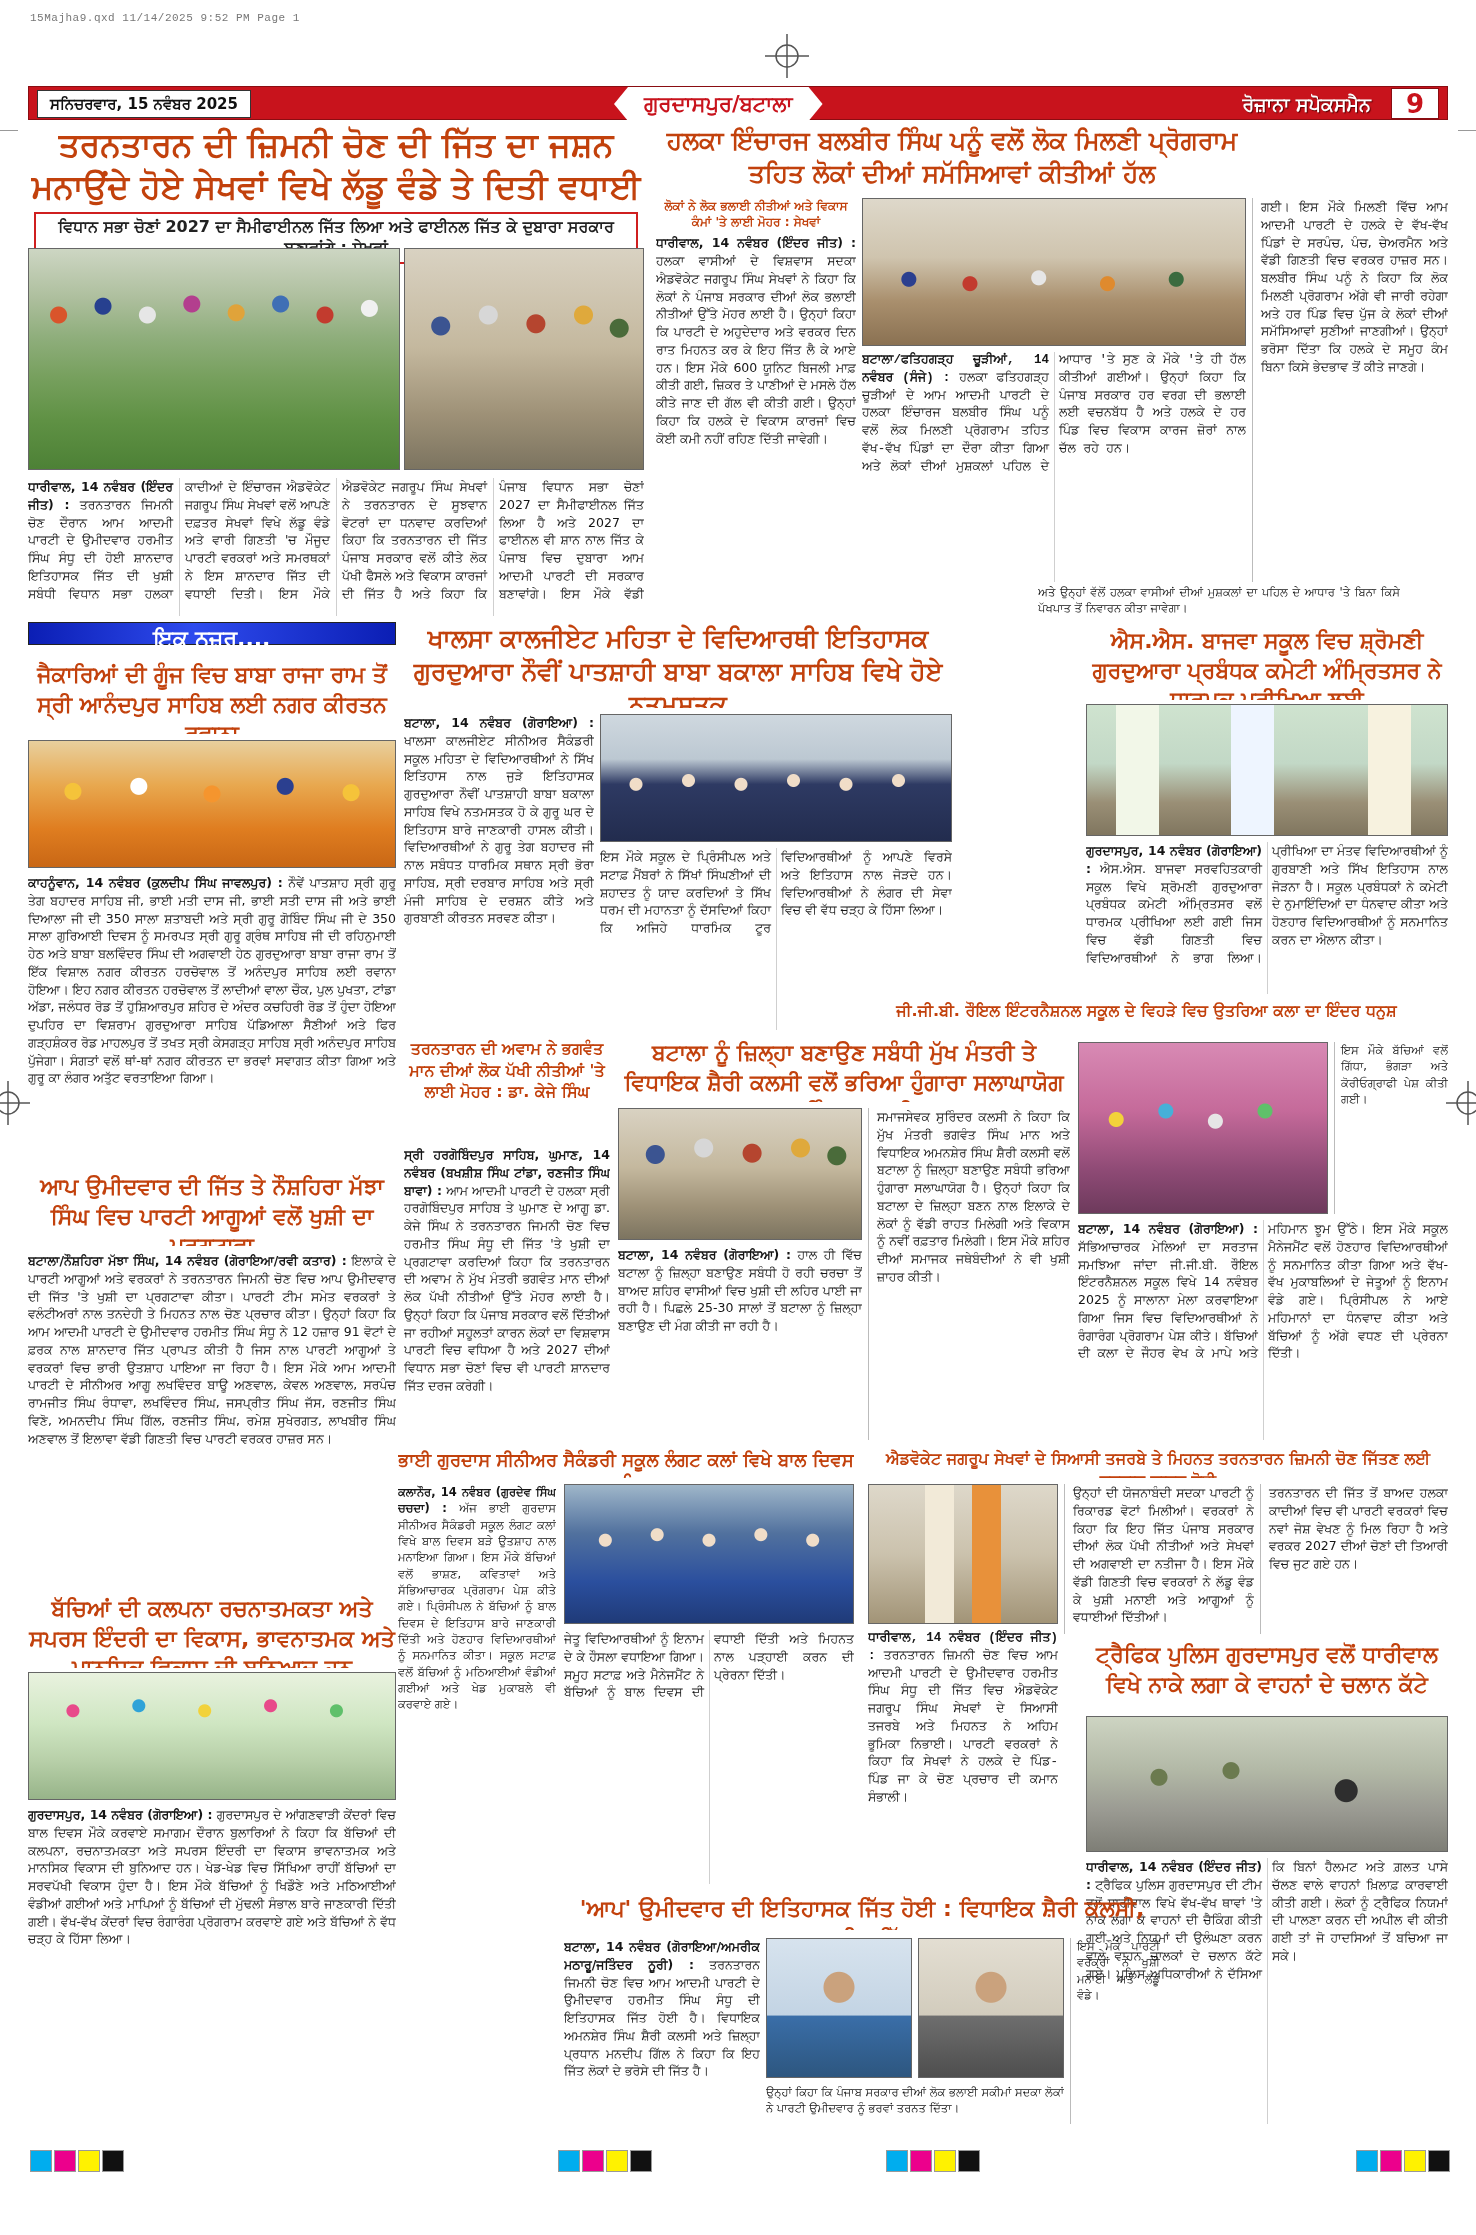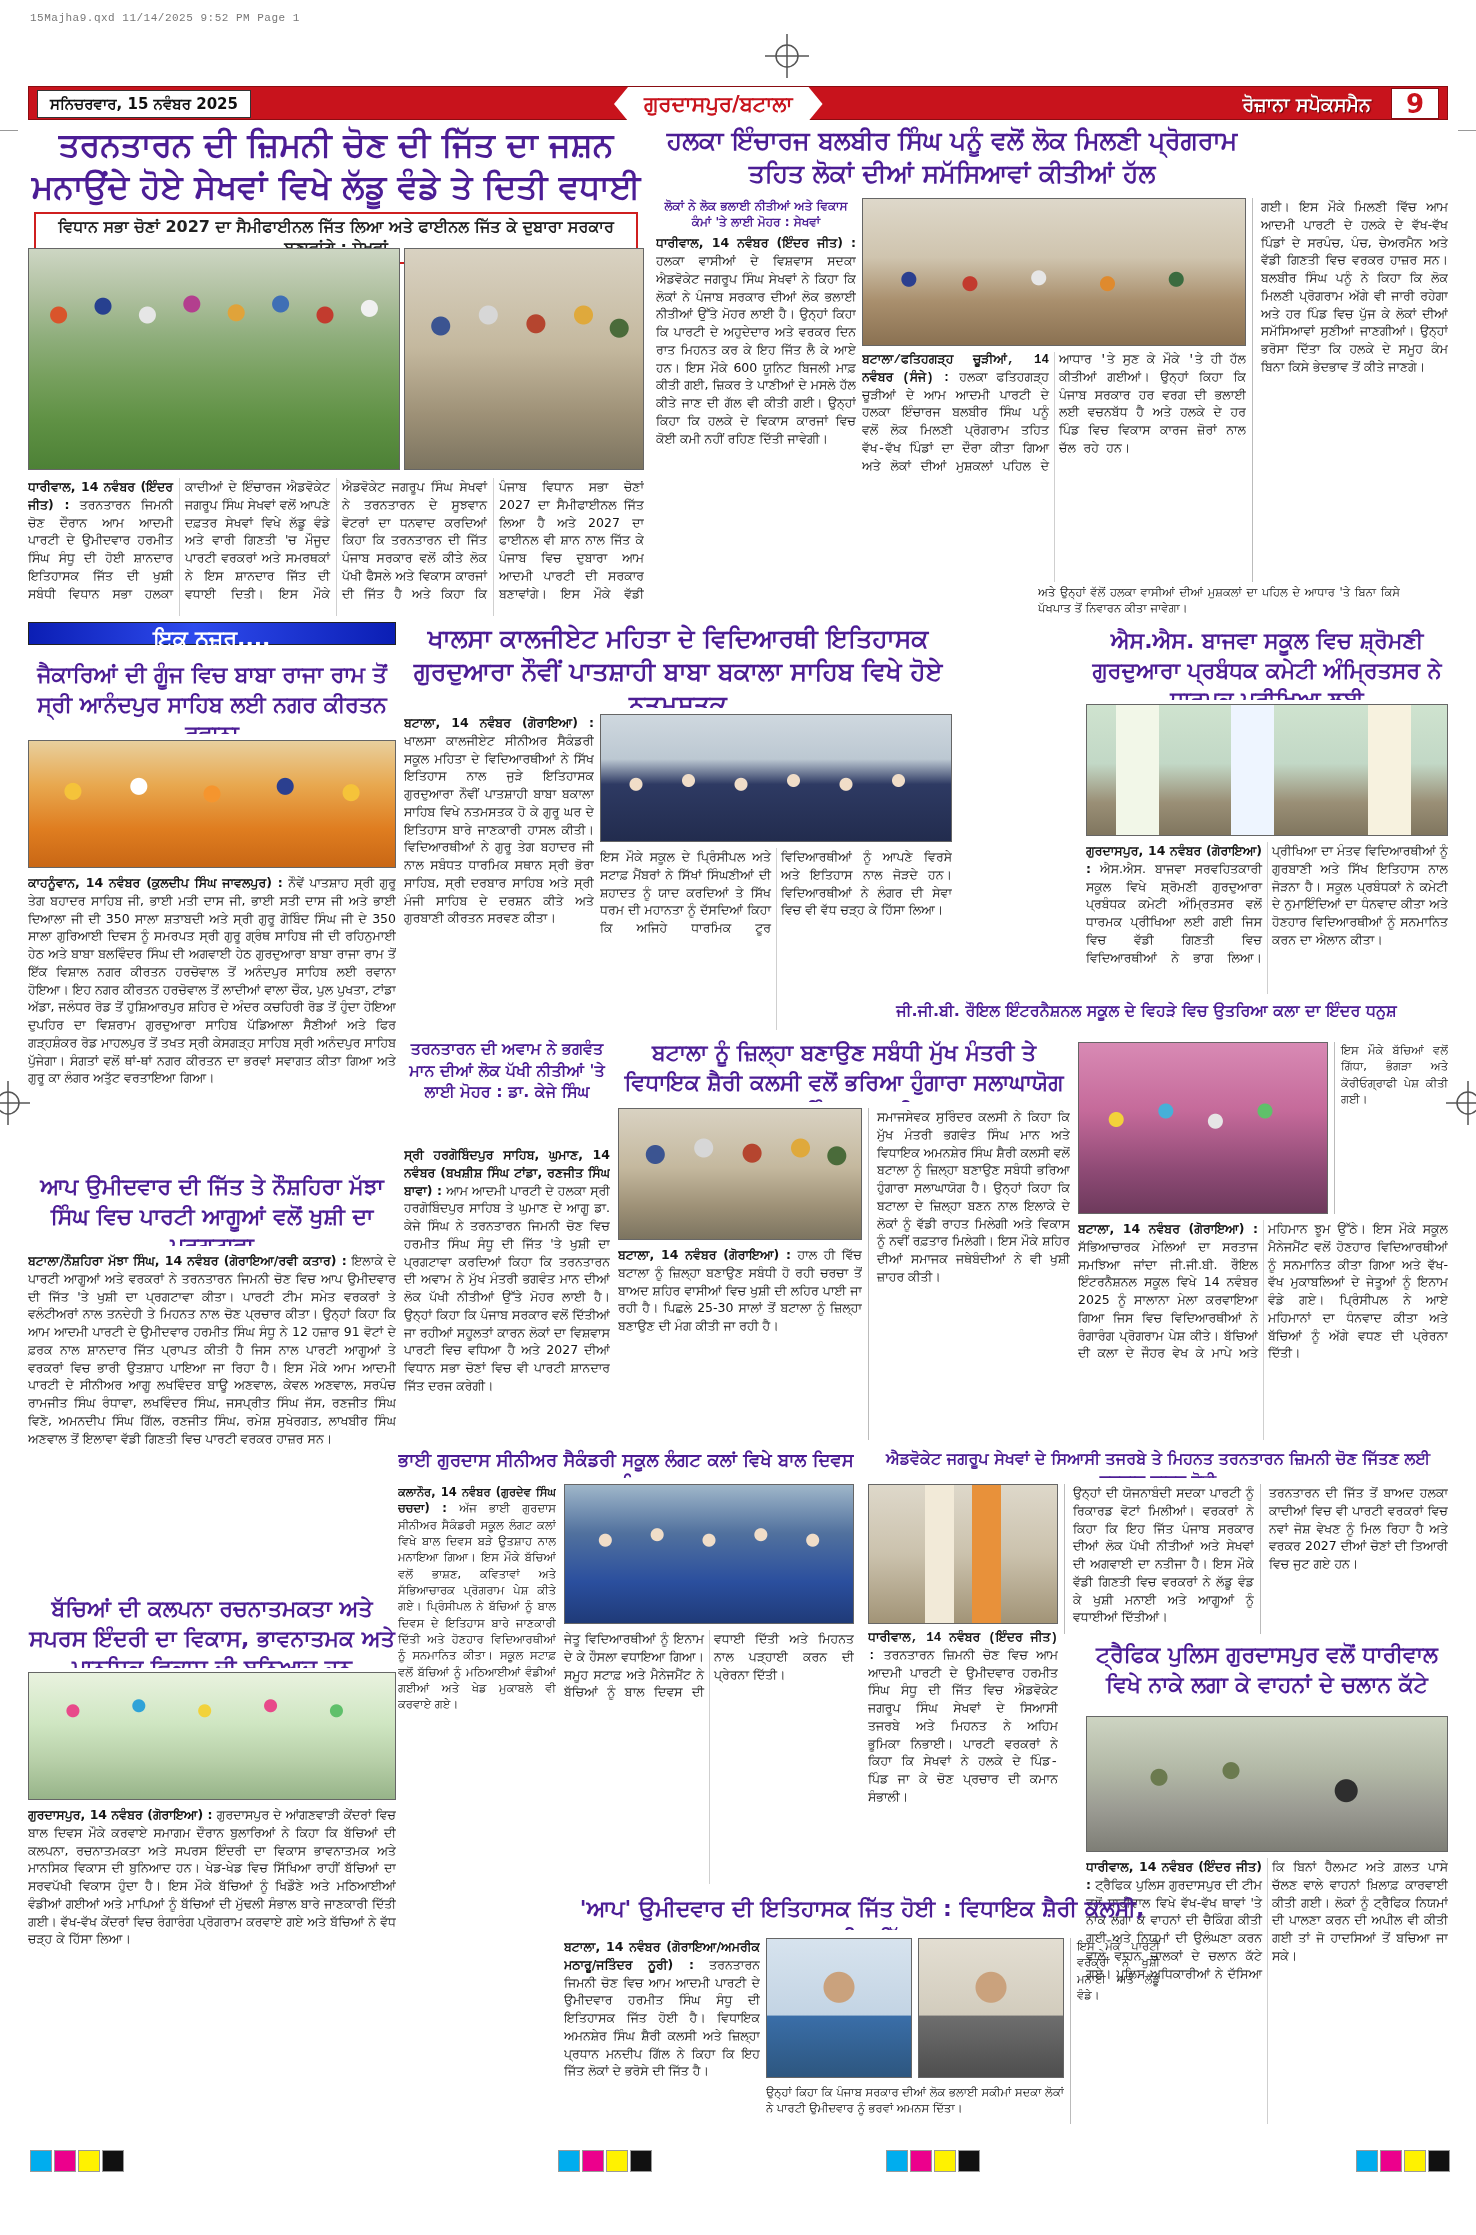--- a/index.html
+++ b/index.html
@@ -6,21 +6,21 @@
   #page{position:relative;width:1476px;height:2235px;background:#fff;overflow:hidden;
         font-family:"DejaVu Sans","Liberation Sans",sans-serif;color:#111;}
   .abs{position:absolute;box-sizing:border-box;}
   .printline{font-family:"Liberation Mono","DejaVu Sans Mono",monospace;font-size:11px;color:#777;letter-spacing:.5px;}
   .masthead{background:#c8131c;border:1px solid #8a0d12;}
   .datebox{background:#fff;border:1px solid #333;color:#111;font-weight:bold;font-size:15px;padding:1px 12px;line-height:24px;}
   .sectab{background:#fff;color:#c8131c;font-weight:bold;font-size:21px;line-height:34px;padding:0 30px;
           clip-path:polygon(0 50%,14px 0,calc(100% - 14px) 0,100% 50%,calc(100% - 14px) 100%,14px 100%);}
   .papername{color:#fff;font-weight:bold;font-size:19px;line-height:34px;text-shadow:1px 1px 1px #5a0000;}
   .pagenum{background:#fff;color:#c8131c;font-weight:bold;font-size:26px;text-align:center;line-height:30px;border:1px solid #8a0d12;}
-  .hl{font-weight:bold;color:#4c1d95;text-align:center;overflow:hidden;}
+  .hl{font-weight:bold;color:#c2410c;text-align:center;overflow:hidden;}
   .h-xl{font-size:33px;line-height:1.26;}
   .h-l{font-size:25px;line-height:1.32;}
   .h-m{font-size:22px;line-height:1.35;}
   .h-s{font-size:16px;line-height:1.35;}
   .h-xs{font-size:18px;line-height:1.3;}
   .subhead{border:2px solid #cf1f1f;font-weight:bold;font-size:16px;text-align:center;color:#222;padding:3px 8px;line-height:1.3;}
   .bt{font-size:12.5px;line-height:1.42;text-align:justify;color:#151515;overflow:hidden;}
   .bt b{font-weight:bold;}
   .small{font-size:11.5px;}
   .c2{column-count:2;column-gap:10px;column-rule:1px solid #cfcfcf;}
@@ -251,21 +251,21 @@
     <span>ਟ੍ਰੈਫਿਕ ਪੁਲਿਸ ਗੁਰਦਾਸਪੁਰ ਦੀ ਟੀਮ ਵਲੋਂ ਧਾਰੀਵਾਲ ਵਿਖੇ ਵੱਖ-ਵੱਖ ਥਾਵਾਂ 'ਤੇ ਨਾਕੇ ਲਗਾ ਕੇ ਵਾਹਨਾਂ ਦੀ ਚੈਕਿੰਗ ਕੀਤੀ ਗਈ ਅਤੇ ਨਿਯਮਾਂ ਦੀ ਉਲੰਘਣਾ ਕਰਨ ਵਾਲੇ ਵਾਹਨ ਚਾਲਕਾਂ ਦੇ ਚਲਾਨ ਕੱਟੇ ਗਏ। ਪੁਲਿਸ ਅਧਿਕਾਰੀਆਂ ਨੇ ਦੱਸਿਆ ਕਿ ਬਿਨਾਂ ਹੈਲਮਟ ਅਤੇ ਗ਼ਲਤ ਪਾਸੇ ਚੱਲਣ ਵਾਲੇ ਵਾਹਨਾਂ ਖ਼ਿਲਾਫ਼ ਕਾਰਵਾਈ ਕੀਤੀ ਗਈ। ਲੋਕਾਂ ਨੂੰ ਟ੍ਰੈਫਿਕ ਨਿਯਮਾਂ ਦੀ ਪਾਲਣਾ ਕਰਨ ਦੀ ਅਪੀਲ ਵੀ ਕੀਤੀ ਗਈ ਤਾਂ ਜੋ ਹਾਦਸਿਆਂ ਤੋਂ ਬਚਿਆ ਜਾ ਸਕੇ।</span>
   </div>
 
   <div class="abs hl h-m" style="left:564px;top:1894px;width:596px;height:36px;">'ਆਪ' ਉਮੀਦਵਾਰ ਦੀ ਇਤਿਹਾਸਕ ਜਿੱਤ ਹੋਈ : ਵਿਧਾਇਕ ਸ਼ੈਰੀ ਕਲਸੀ, ਮਨਦੀਪ ਗਿੱਲ</div>
   <div class="abs bt" style="left:564px;top:1938px;width:196px;height:186px;">
     <b>ਬਟਾਲਾ, 14 ਨਵੰਬਰ (ਗੋਰਾਇਆ/ਅਮਰੀਕ ਮਠਾਰੂ/ਜਤਿੰਦਰ ਨੂਰੀ) :</b>
     <span>ਤਰਨਤਾਰਨ ਜਿਮਨੀ ਚੋਣ ਵਿਚ ਆਮ ਆਦਮੀ ਪਾਰਟੀ ਦੇ ਉਮੀਦਵਾਰ ਹਰਮੀਤ ਸਿੰਘ ਸੰਧੂ ਦੀ ਇਤਿਹਾਸਕ ਜਿੱਤ ਹੋਈ ਹੈ। ਵਿਧਾਇਕ ਅਮਨਸ਼ੇਰ ਸਿੰਘ ਸ਼ੈਰੀ ਕਲਸੀ ਅਤੇ ਜ਼ਿਲ੍ਹਾ ਪ੍ਰਧਾਨ ਮਨਦੀਪ ਗਿੱਲ ਨੇ ਕਿਹਾ ਕਿ ਇਹ ਜਿੱਤ ਲੋਕਾਂ ਦੇ ਭਰੋਸੇ ਦੀ ਜਿੱਤ ਹੈ।</span>
   </div>
   <div class="abs photo ph-portrait1" style="left:766px;top:1938px;width:146px;height:140px;"></div>
   <div class="abs photo ph-portrait2" style="left:918px;top:1938px;width:146px;height:140px;"></div>
-  <div class="abs bt small" style="left:766px;top:2084px;width:298px;height:40px;">ਉਨ੍ਹਾਂ ਕਿਹਾ ਕਿ ਪੰਜਾਬ ਸਰਕਾਰ ਦੀਆਂ ਲੋਕ ਭਲਾਈ ਸਕੀਮਾਂ ਸਦਕਾ ਲੋਕਾਂ ਨੇ ਪਾਰਟੀ ਉਮੀਦਵਾਰ ਨੂੰ ਭਰਵਾਂ ਅਮਨਸ ਦਿੱਤਾ।</div>
+  <div class="abs bt small" style="left:766px;top:2084px;width:298px;height:40px;">ਉਨ੍ਹਾਂ ਕਿਹਾ ਕਿ ਪੰਜਾਬ ਸਰਕਾਰ ਦੀਆਂ ਲੋਕ ਭਲਾਈ ਸਕੀਮਾਂ ਸਦਕਾ ਲੋਕਾਂ ਨੇ ਪਾਰਟੀ ਉਮੀਦਵਾਰ ਨੂੰ ਭਰਵਾਂ ਤਰਨਤ ਦਿੱਤਾ।</div>
   <div class="abs bt small vline" style="left:1070px;top:1938px;width:90px;height:186px;padding-left:6px;">ਇਸ ਮੌਕੇ ਪਾਰਟੀ ਵਰਕਰਾਂ ਨੇ ਖੁਸ਼ੀ ਮਨਾਈ ਅਤੇ ਲੱਡੂ ਵੰਡੇ।</div>
 
   <div class="abs" style="left:30px;top:2150px;">
     <span class="patch" style="background: rgb(0, 173, 238);"></span><span class="patch" style="background: rgb(236, 0, 140);"></span><span class="patch" style="background: rgb(255, 242, 0);"></span><span class="patch" style="background: rgb(17, 17, 17);"></span>
   </div>
   <div class="abs" style="left:558px;top:2150px;">
     <span class="patch" style="background: rgb(0, 173, 238);"></span><span class="patch" style="background: rgb(236, 0, 140);"></span><span class="patch" style="background: rgb(255, 242, 0);"></span><span class="patch" style="background: rgb(17, 17, 17);"></span>
   </div>
   <div class="abs" style="left:886px;top:2150px;">
     <span class="patch" style="background: rgb(0, 173, 238);"></span><span class="patch" style="background: rgb(236, 0, 140);"></span><span class="patch" style="background: rgb(255, 242, 0);"></span><span class="patch" style="background: rgb(17, 17, 17);"></span>

